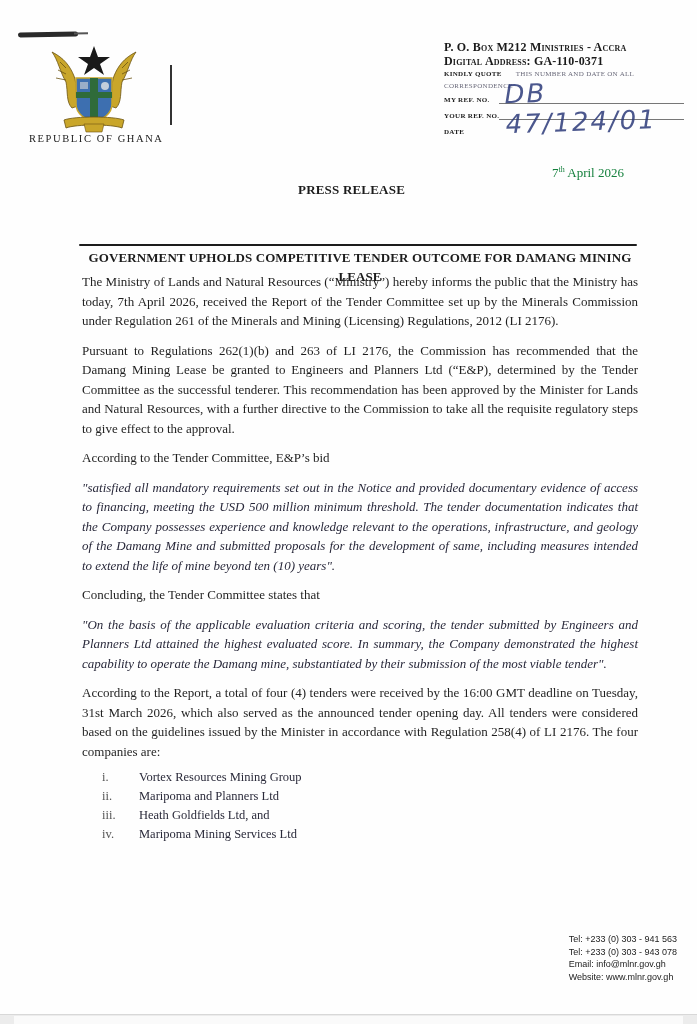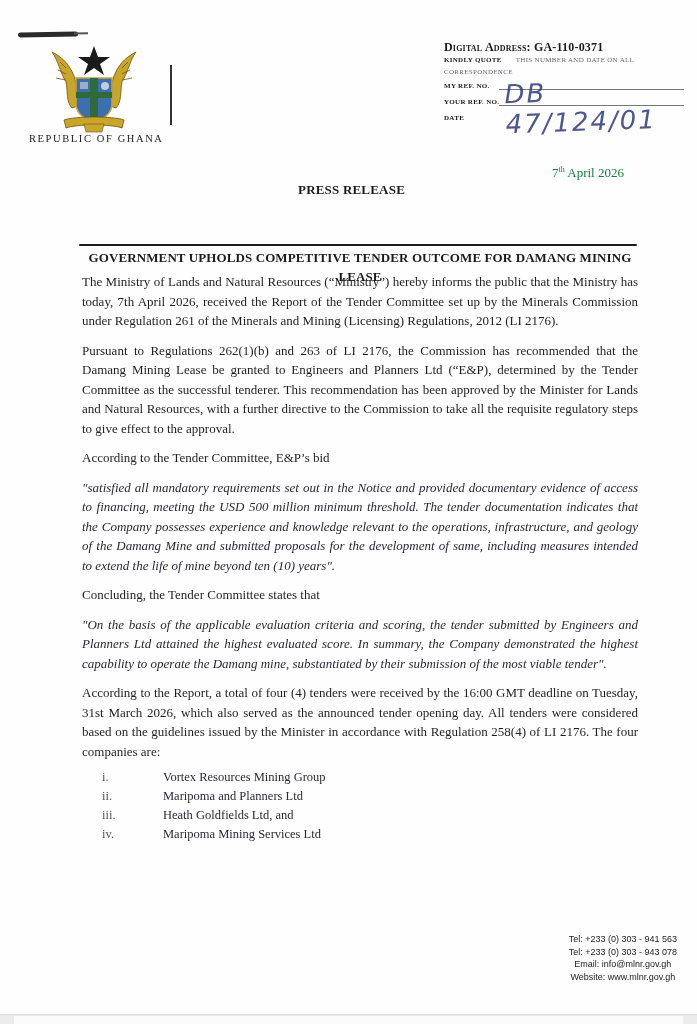--- a/index.html
+++ b/index.html
@@ -35,24 +35,24 @@
     .rule-h { position: absolute; left: 79px; width: 558px; top: 244px; height: 2px; background: #1c1c1c; border-radius: 1px; }
 
     
     .body { position: absolute; left: 82px; width: 556px; top: 272px; font-size: 13px; line-height: 19.5px; color: #1f1f1f; }
     .body p { text-align: justify; margin-bottom: 10px; }
     .body p.quote { font-style: italic; color: #28283a; }
     .body p.tight { margin-bottom: 11px; }
     .list { margin-top: -4px; margin-left: 20px; }
     .list-item { display: flex; line-height: 19px; font-size: 12.5px; }
     .list-item .num { width: 37px; color: #555; }
-    .list-item .txt { color: #2a2a3a; margin-left: 24px; }
+    .list-item .txt { color: #2a2a3a; }
 
     
-    .contacts { position: absolute; right: 20px; top: 933px; text-align: center; font-family: "Liberation Sans", "DejaVu Sans", sans-serif; font-size: 9px; line-height: 12.5px; color: #222; }
+    .contacts { position: absolute; right: 20px; top: 933px; text-align: left; font-family: "Liberation Sans", "DejaVu Sans", sans-serif; font-size: 9px; line-height: 12.5px; color: #222; }
 
     .bottom-edge { position: absolute; left: 0; top: 1014px; width: 697px; height: 10px; background: #ececec; border-top: 1px solid #d8d8d8; }
     .bottom-edge:before { content: ""; position: absolute; left: 14px; right: 14px; top: 1px; height: 9px; background: #fafafa; }
   </style>
 </head>
 <body>
 
 <div class="page">
 
   <div class="pen-mark"></div>
@@ -73,20 +73,21 @@
     <circle cx="61" cy="44" r="4" fill="#e6e6e6" opacity="0.8"></circle>
 
     <path d="M20 78 C30 74 70 74 80 78 L78 86 C68 82 32 82 22 86 Z" fill="#c9a62a" stroke="#6b5312" stroke-width="0.8"></path>
     <path d="M40 82 L60 82 L58 90 L42 90 Z" fill="#c9a62a" stroke="#6b5312" stroke-width="0.6"></path>
   </svg>
   <div class="republic">REPUBLIC OF GHANA</div>
   <div class="divider-v"></div>
 
 
   <div class="address">
+    <div class="addr-line">P. O. Box M212 Ministries - Accra</div>
     <div class="addr-line">Digital Address: GA-110-0371</div>
     <div class="addr-line small">
       <span style="text-transform:uppercase;">Kindly quote</span>
       <span class="faint" style="text-transform:uppercase;margin-left:12px;">this number and date on all correspondence</span>
     </div>
     <div class="ref-row">
       <span>My Ref. No.</span>
       <span class="rule"></span>
     </div>
     <div class="ref-row">

